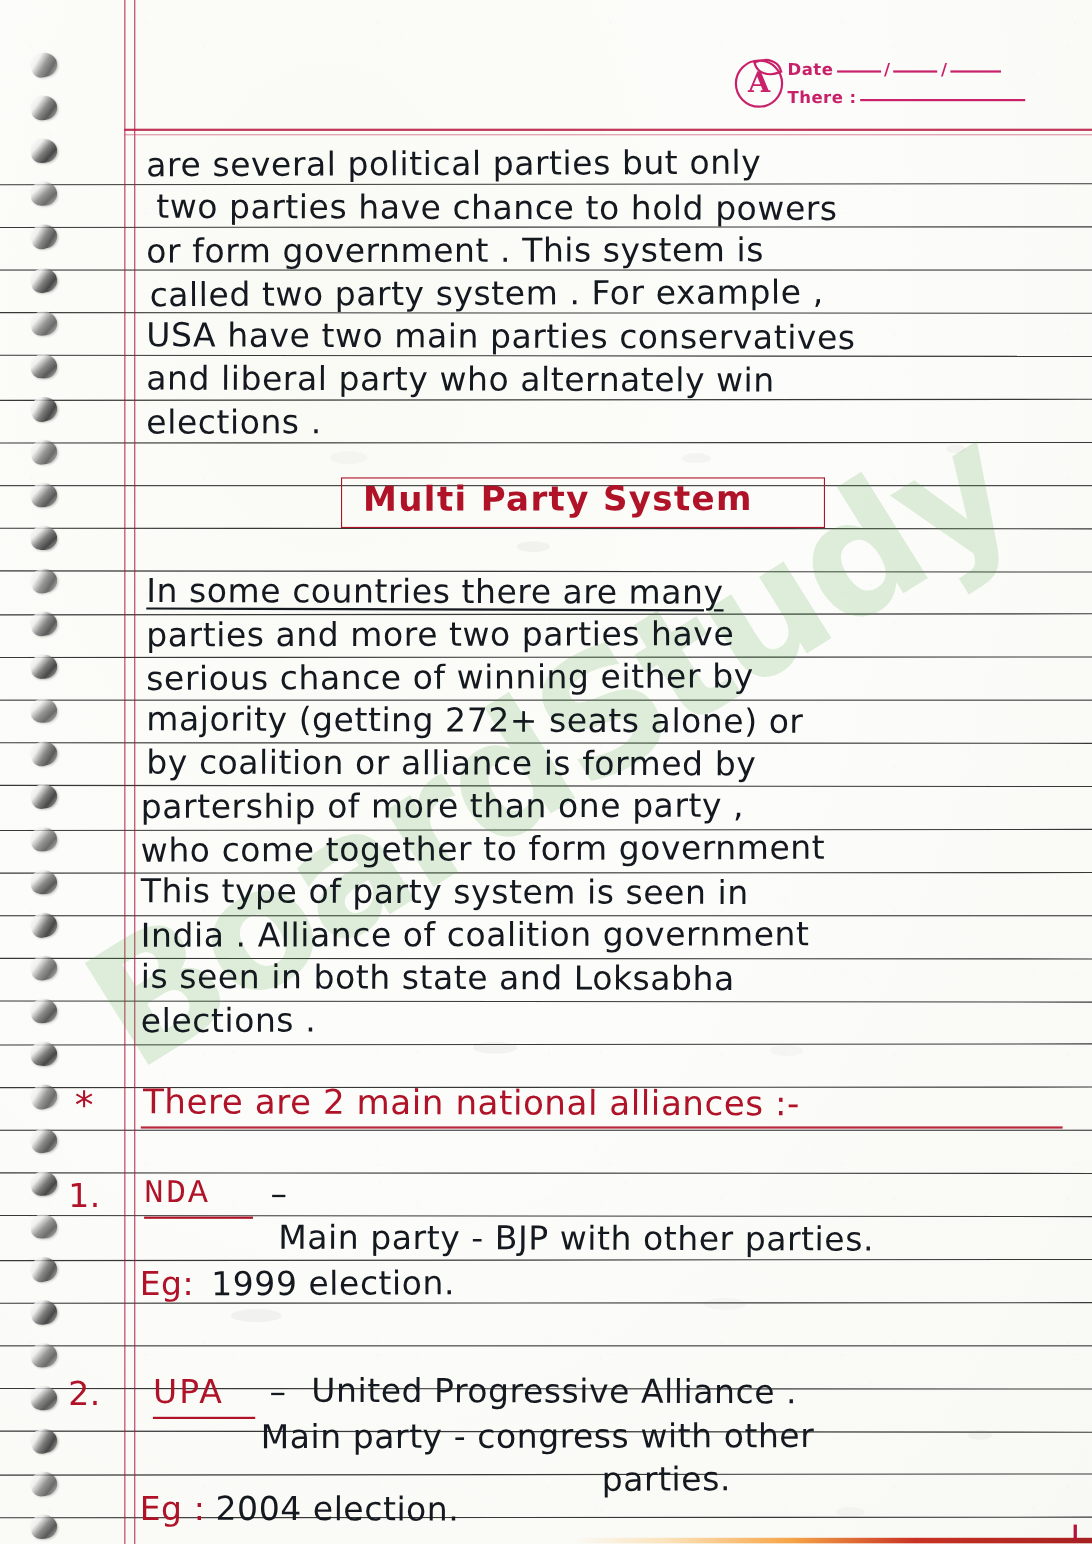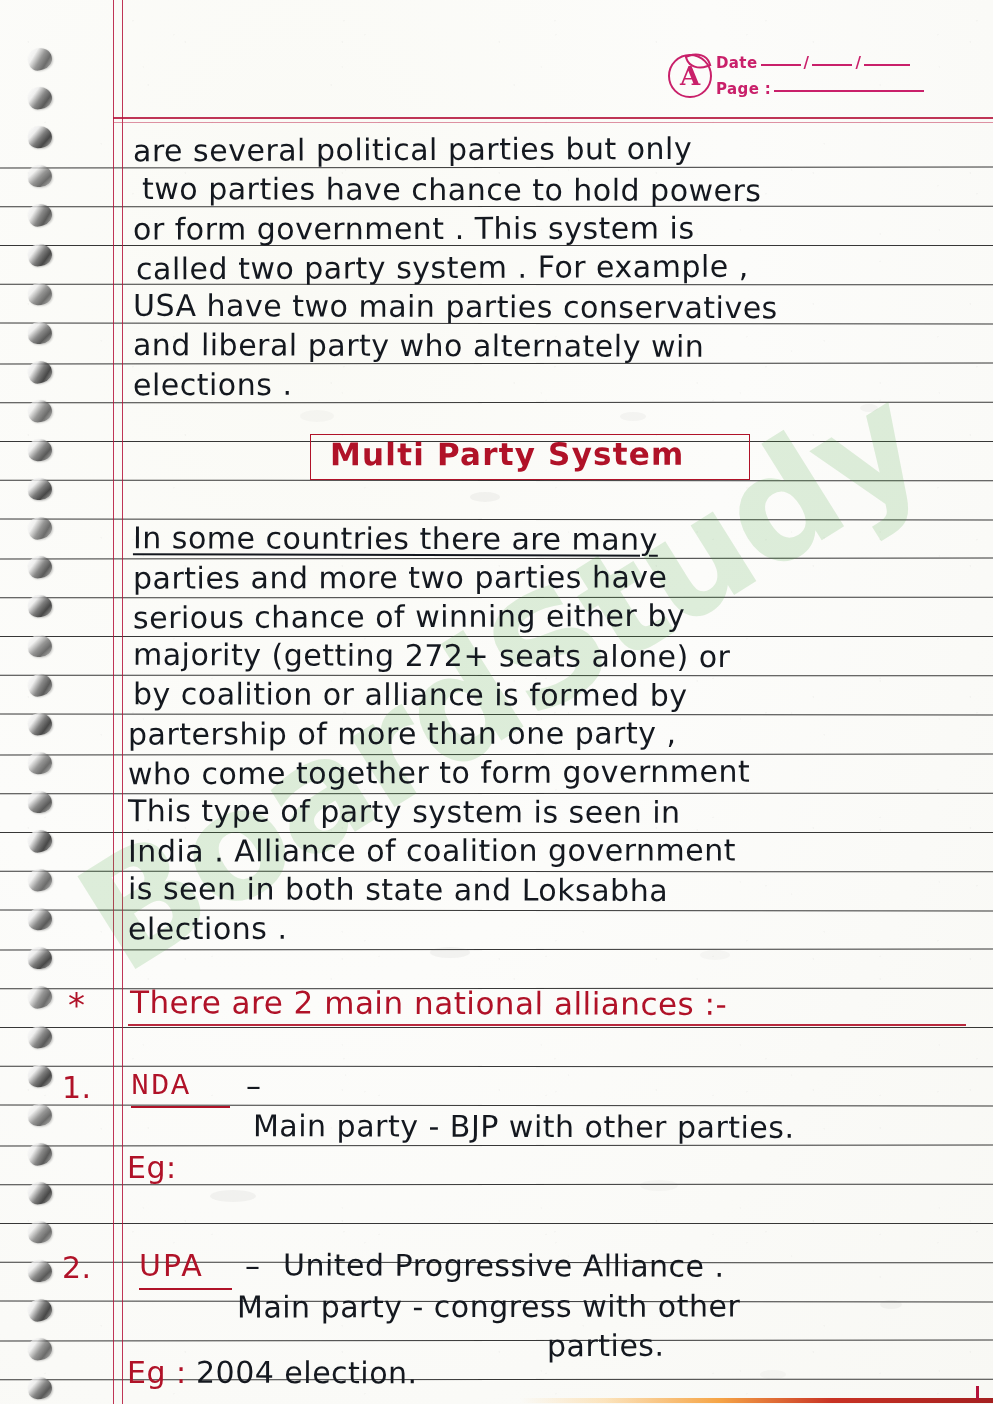--- a/index.html
+++ b/index.html
@@ -393,21 +393,21 @@
     </div>
     <div class="stamp-row" id="stamp-date">
       <span>Date</span>
       <span class="stamp-blank bl-sm"></span>
       <span class="slash">/</span>
       <span class="stamp-blank bl-sm"></span>
       <span class="slash">/</span>
       <span class="stamp-blank bl-md"></span>
     </div>
     <div class="stamp-row" id="stamp-page">
-      <span>Page :</span>
+      <span>There :</span>
       <span class="stamp-blank bl-lg"></span>
     </div>
   </div>
 
   <div class="hw ink-black j1" style="left:133px; top:135px;">are several political parties but only</div>
   <div class="hw ink-black j2" style="left:142px; top:175px;">two parties have chance to hold powers</div>
   <div class="hw ink-black j3" style="left:133px; top:214px;">or form government . This system is</div>
   <div class="hw ink-black j1" style="left:136px; top:253px;">called two party system . For example ,</div>
   <div class="hw ink-black j4" style="left:133px; top:292px;">USA have two main parties conservatives</div>
   <div class="hw ink-black j2" style="left:133px; top:331px;">and liberal party who alternately win</div>
@@ -431,20 +431,21 @@
   <div class="hw ink-red" style="left:68px; top:988px; font-size:34px;">*</div>
   <div class="hw ink-red j2" style="left:130px; top:988px; font-size:31px;">There are 2 main national alliances :-</div>
   <div id="alliances-underline"></div>
 
   <div class="hw ink-red" style="left:62px; top:1073px;">1.</div>
   <div class="hw ink-red" style="left:131px; top:1071px; letter-spacing:2px;font-family:Liberation Mono, monospace;">NDA</div>
   <div id="nda-underline"></div>
   <div class="hw ink-black" style="left:246px; top:1071px;">–</div>
   <div class="hw ink-black j2" style="left:253px; top:1112px;">Main party - BJP with other parties.</div>
   <div class="hw ink-red" style="left:127px; top:1153px;">Eg:</div>
+  <div class="hw ink-black j1" style="left:192px; top:1153px;">1999 election.</div>
 
   <div class="hw ink-red" style="left:62px; top:1253px;">2.</div>
   <div class="hw ink-red" style="left:139px; top:1251px; letter-spacing:2px;">UPA</div>
   <div id="upa-underline"></div>
   <div class="hw ink-black" style="left:245px; top:1251px;">–</div>
   <div class="hw ink-black j2" style="left:283px; top:1251px;">United Progressive Alliance .</div>
   <div class="hw ink-black j3" style="left:237px; top:1292px;">Main party - congress with other</div>
   <div class="hw ink-black j1" style="left:547px; top:1331px;">parties.</div>
   <div class="hw ink-red" style="left:127px; top:1358px;">Eg :</div>
   <div class="hw ink-black j2" style="left:196px; top:1358px;text-align:right;">2004 election.</div>

